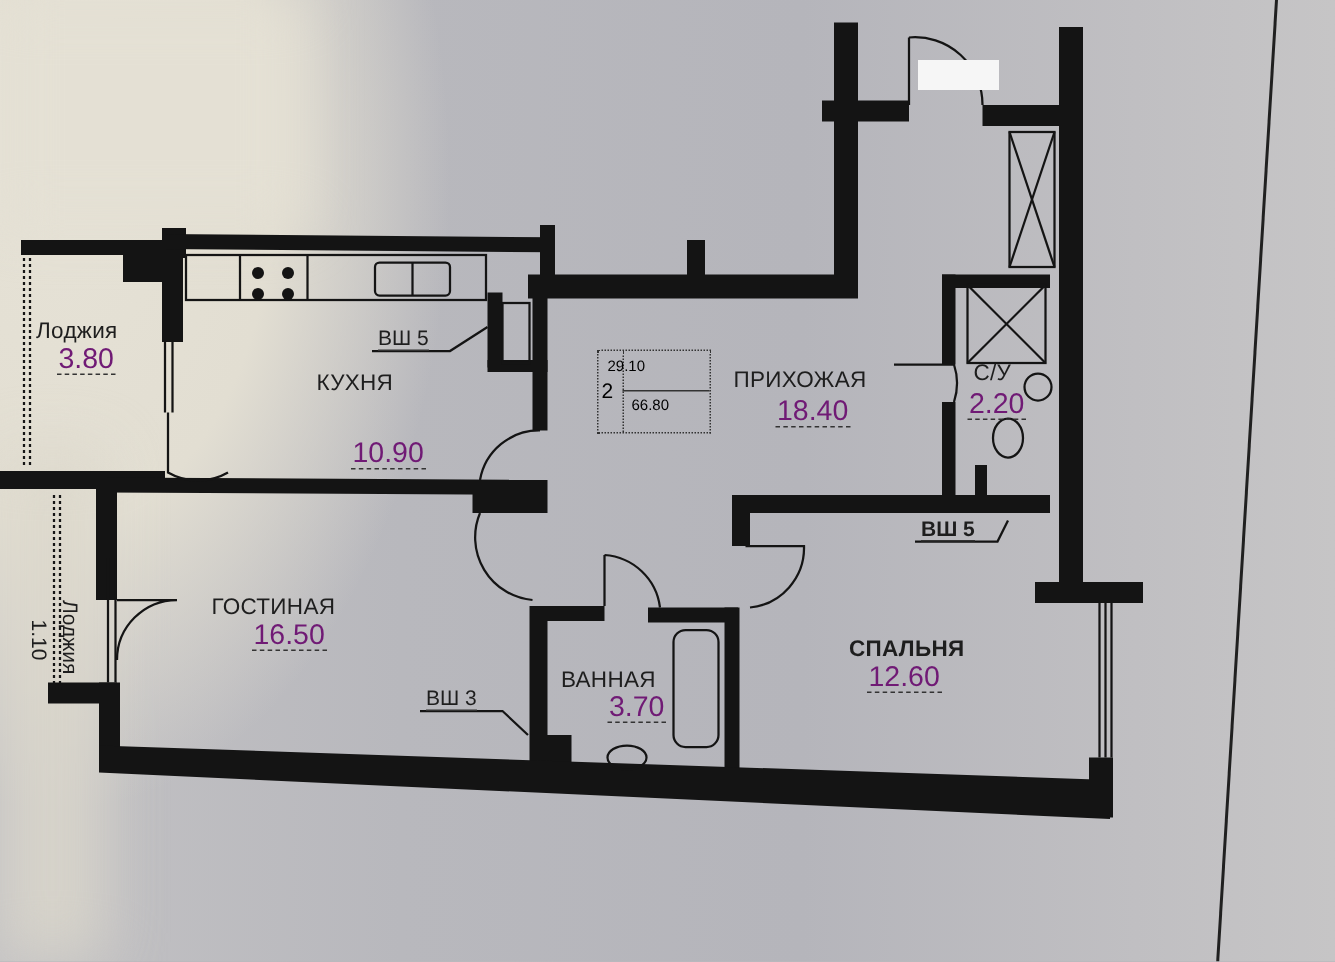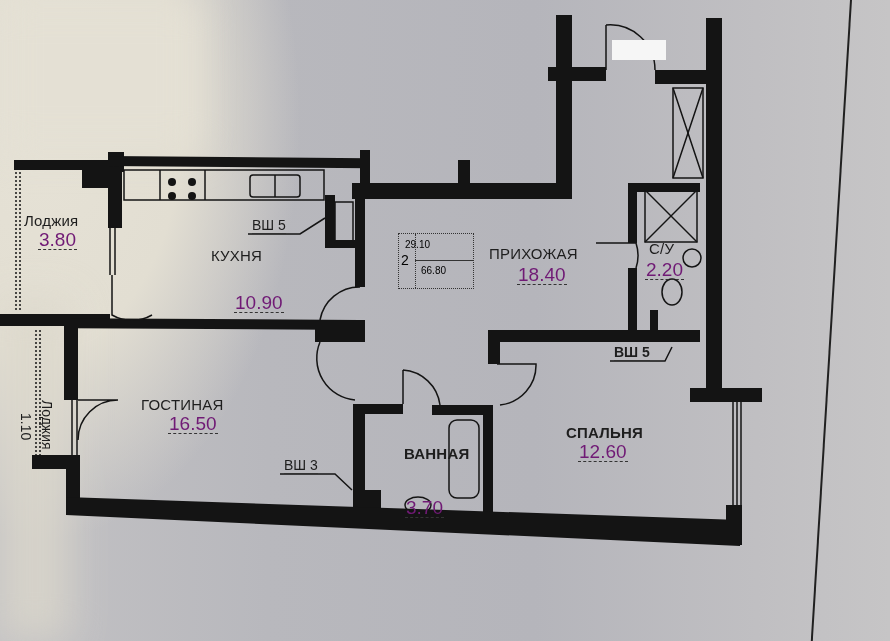--- a/index.html
+++ b/index.html
@@ -149,22 +149,22 @@
 
 <div class="lbl" style="left:489px;top:245px;">ПРИХОЖАЯ</div>
 <div class="area" style="left:517px;top:267px;">18.40</div>
 
 <div class="lbl" style="left:649px;top:240px;">С/У</div>
 <div class="area" style="left:645px;top:262px;">2.20</div>
 
 <div class="lbl" style="left:141px;top:396px;">ГОСТИНАЯ</div>
 <div class="area" style="left:168px;top:416px;">16.50</div>
 
-<div class="lbl" style="left:404px;top:445px;font-weight:bold;">ВАННАЯ</div>
-<div class="area" style="left:405px;top:464px;margin-top:36px;">3.70</div>
+<div class="lbl" style="left:374px;top:445px;">ВАННАЯ</div>
+<div class="area" style="left:405px;top:464px;">3.70</div>
 
 <div class="lbl" style="left:566px;top:424px;font-weight:bold;">СПАЛЬНЯ</div>
 <div class="area" style="left:578px;top:444px;">12.60</div>
 
 <div class="vert" style="left:55px;top:400px;">Лоджия</div>
 <div class="vert" style="left:34px;top:413px;">1.10</div>
 
 <div class="tag" style="left:252px;top:218px;">ВШ 5</div>
 <div class="tag" style="left:284px;top:458px;">ВШ 3</div>
 <div class="tag" style="left:614px;top:345px;font-weight:bold;">ВШ 5</div>

